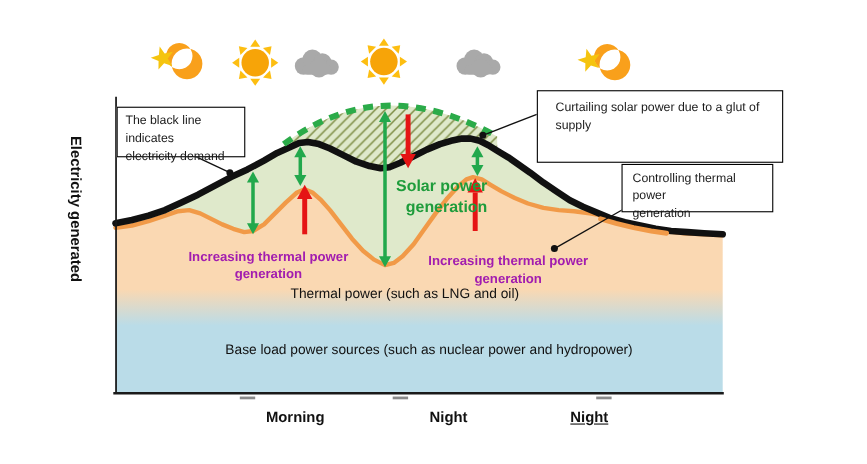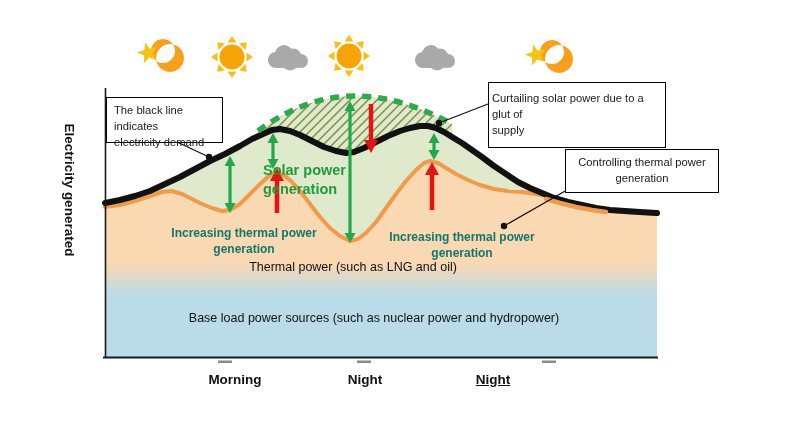--- a/index.html
+++ b/index.html
@@ -6,24 +6,24 @@
   #stage{
     position:relative;width:788px;height:422px;background:#fff;overflow:hidden;
     font-family:"Liberation Sans",sans-serif;color:#111;
   }
   #stage svg{position:absolute;left:0;top:0;z-index:0;}
   .txt{position:absolute;z-index:2;white-space:pre-line;}
   .callout{
     background:#fff;border:1px solid #000;box-sizing:border-box;
     font-size:11.2px;line-height:1.42;color:#1a1a1a;
   }
-  .red-label{font-weight:bold;font-size:12px;line-height:1.3;color:#0f766e;text-align:center;}
-  .green-label{font-weight:bold;font-size:14.5px;line-height:1.3;color:#1E9C3B;text-align:left;}
+  .red-label{font-weight:bold;font-size:12px;line-height:1.3;color:#a21caf;text-align:center;}
+  .green-label{font-weight:bold;font-size:14.5px;line-height:1.3;color:#1E9C3B;text-align:right;}
   .band-label{font-size:12.5px;color:#111;text-align:center;}
-  .xlabel{font-weight:bold;font-size:13.5px;color:#111;text-align:center;}
+  .xlabel{font-weight:bold;font-size:13.5px;color:#111;text-align:right;}
   .ylabel{
     font-weight:bold;font-size:13.5px;color:#111;white-space:nowrap;
     transform:translate(-50%,-50%) rotate(90deg);
   }
 </style>
 </head>
 <body>
 
 <div id="stage">
 
@@ -158,38 +158,38 @@
     <path fill="#F9A01B" fill-rule="evenodd" d="M559,45 a14,14 0 1,0 0.01,0 Z M552,40 a12,12 0 1,0 0.01,0 Z"></path>
     <polygon fill="#F5C40F" transform="translate(536,55) rotate(-15)" points="0,-11 2.7,-3.72 10.46,-3.4 4.37,1.42 6.47,8.9 0,4.6 -6.47,8.9 -4.37,1.42 -10.46,-3.4 -2.7,-3.72"></polygon>
   </g>
 </svg>
 
 <div class="txt ylabel" style="left:69px;top:190px;">Electricity generated</div>
 
 <div class="txt callout" style="left:106px;top:97px;width:117px;height:46px;padding:5px 7px;">The black line indicates
 electricity demand</div>
 
-<div class="txt callout" style="left:488px;top:82px;width:178px;height:66px;padding:8px 3px;">Curtailing solar power due to a glut of
+<div class="txt callout" style="left:488px;top:82px;width:224px;height:66px;padding:8px 16px;">Curtailing solar power due to a glut of
 supply</div>
 
-<div class="txt callout" style="left:565px;top:149px;width:154px;height:44px;padding:5px 9px;text-align:center;">Controlling thermal power
+<div class="txt callout" style="left:565px;top:149px;width:138px;height:44px;padding:5px 9px;">Controlling thermal power
 generation</div>
 
 <div class="txt green-label" style="left:263px;top:161px;width:180px;">Solar power
 generation</div>
 
 <div class="txt red-label" style="left:154px;top:226px;width:180px;">Increasing thermal power
 generation</div>
 
 <div class="txt red-label" style="left:372px;top:230px;width:180px;">Increasing thermal power
 generation</div>
 
-<div class="txt band-label" style="left:223px;top:260px;width:260px;">Thermal power (such as LNG and oil)</div>
+<div class="txt band-label" style="left:238px;top:260px;width:260px;">Thermal power (such as LNG and oil)</div>
 
-<div class="txt band-label" style="left:154px;top:311px;width:440px;">Base load power sources (such as nuclear power and hydropower)</div>
+<div class="txt band-label" style="left:170px;top:311px;width:440px;">Base load power sources (such as nuclear power and hydropower)</div>
 
 <div class="txt xlabel" style="left:175px;top:372px;width:120px;">Morning</div>
 
 <div class="txt xlabel" style="left:305px;top:372px;width:120px;">Night</div>
 
 <div class="txt xlabel" style="left:433px;top:372px;width:120px;text-decoration:underline;">Night</div>
 
 </div>
 
 </body></html>

